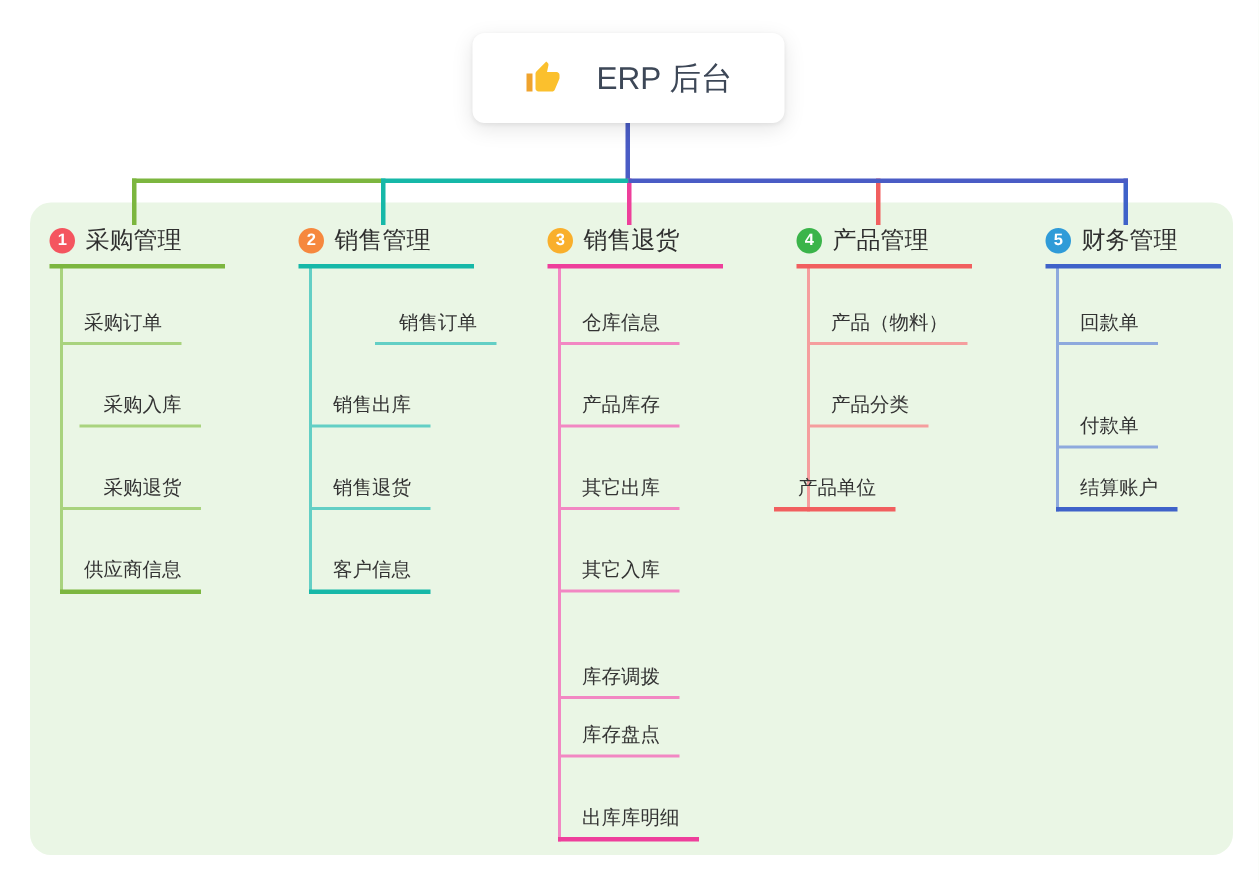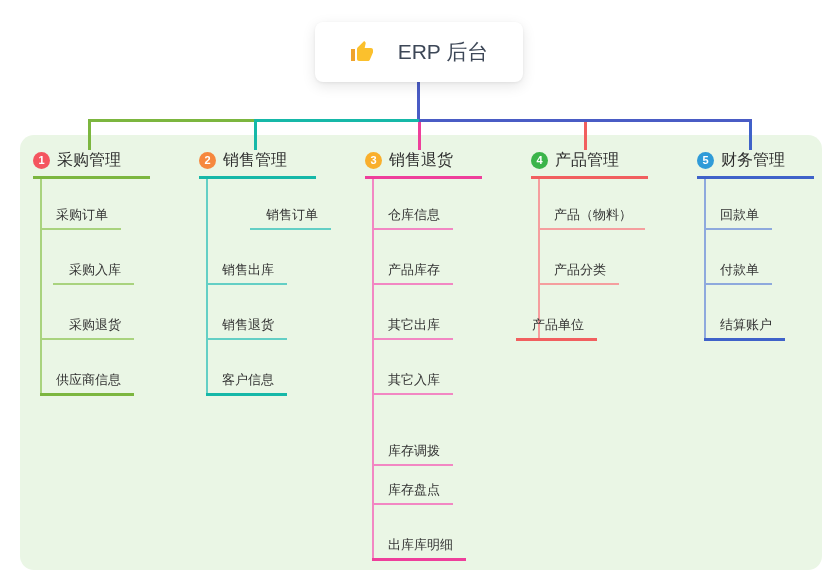--- a/index.html
+++ b/index.html
@@ -103,17 +103,17 @@
       <div class="line" style="left: 538px; top: 178px; width: 2px; height: 163px; background: rgb(245, 158, 158);"></div>
       <div class="child-item" style="left: 538px; top: 207px; border-bottom: 2px solid rgb(245, 158, 158);"><span>产品（物料）</span></div>
       <div class="child-item" style="left: 538px; top: 262px; border-bottom: 2px solid rgb(245, 158, 158);"><span>产品分类</span></div>
       <div class="child-item" style="left: 516px; top: 317px; border-bottom: 3px solid rgb(241, 95, 95);"><span>产品单位</span></div>
       <div class="branch-header" style="left: 697px; top: 149px; width: 117px; border-bottom: 3px solid rgb(63, 98, 201);">
         <span class="badge" style="background: rgb(47, 155, 216);">5</span>
         <span>财务管理</span>
       </div>
       <div class="line" style="left: 704px; top: 178px; width: 2px; height: 163px; background: rgb(142, 169, 221);"></div>
       <div class="child-item" style="left: 704px; top: 207px; border-bottom: 2px solid rgb(142, 169, 221);"><span>回款单</span></div>
-      <div class="child-item" style="left: 704px; top: 262px; border-bottom: 2px solid rgb(142, 169, 221);"><span>付款单</span></div>
+      <div class="child-item" style="left: 704px; top: 276px; border-bottom: 2px solid rgb(142, 169, 221);"><span>付款单</span></div>
       <div class="child-item" style="left: 704px; top: 317px; border-bottom: 3px solid rgb(63, 98, 201);"><span>结算账户</span></div>
     </div>
 
 </div>
 
 </body></html>

